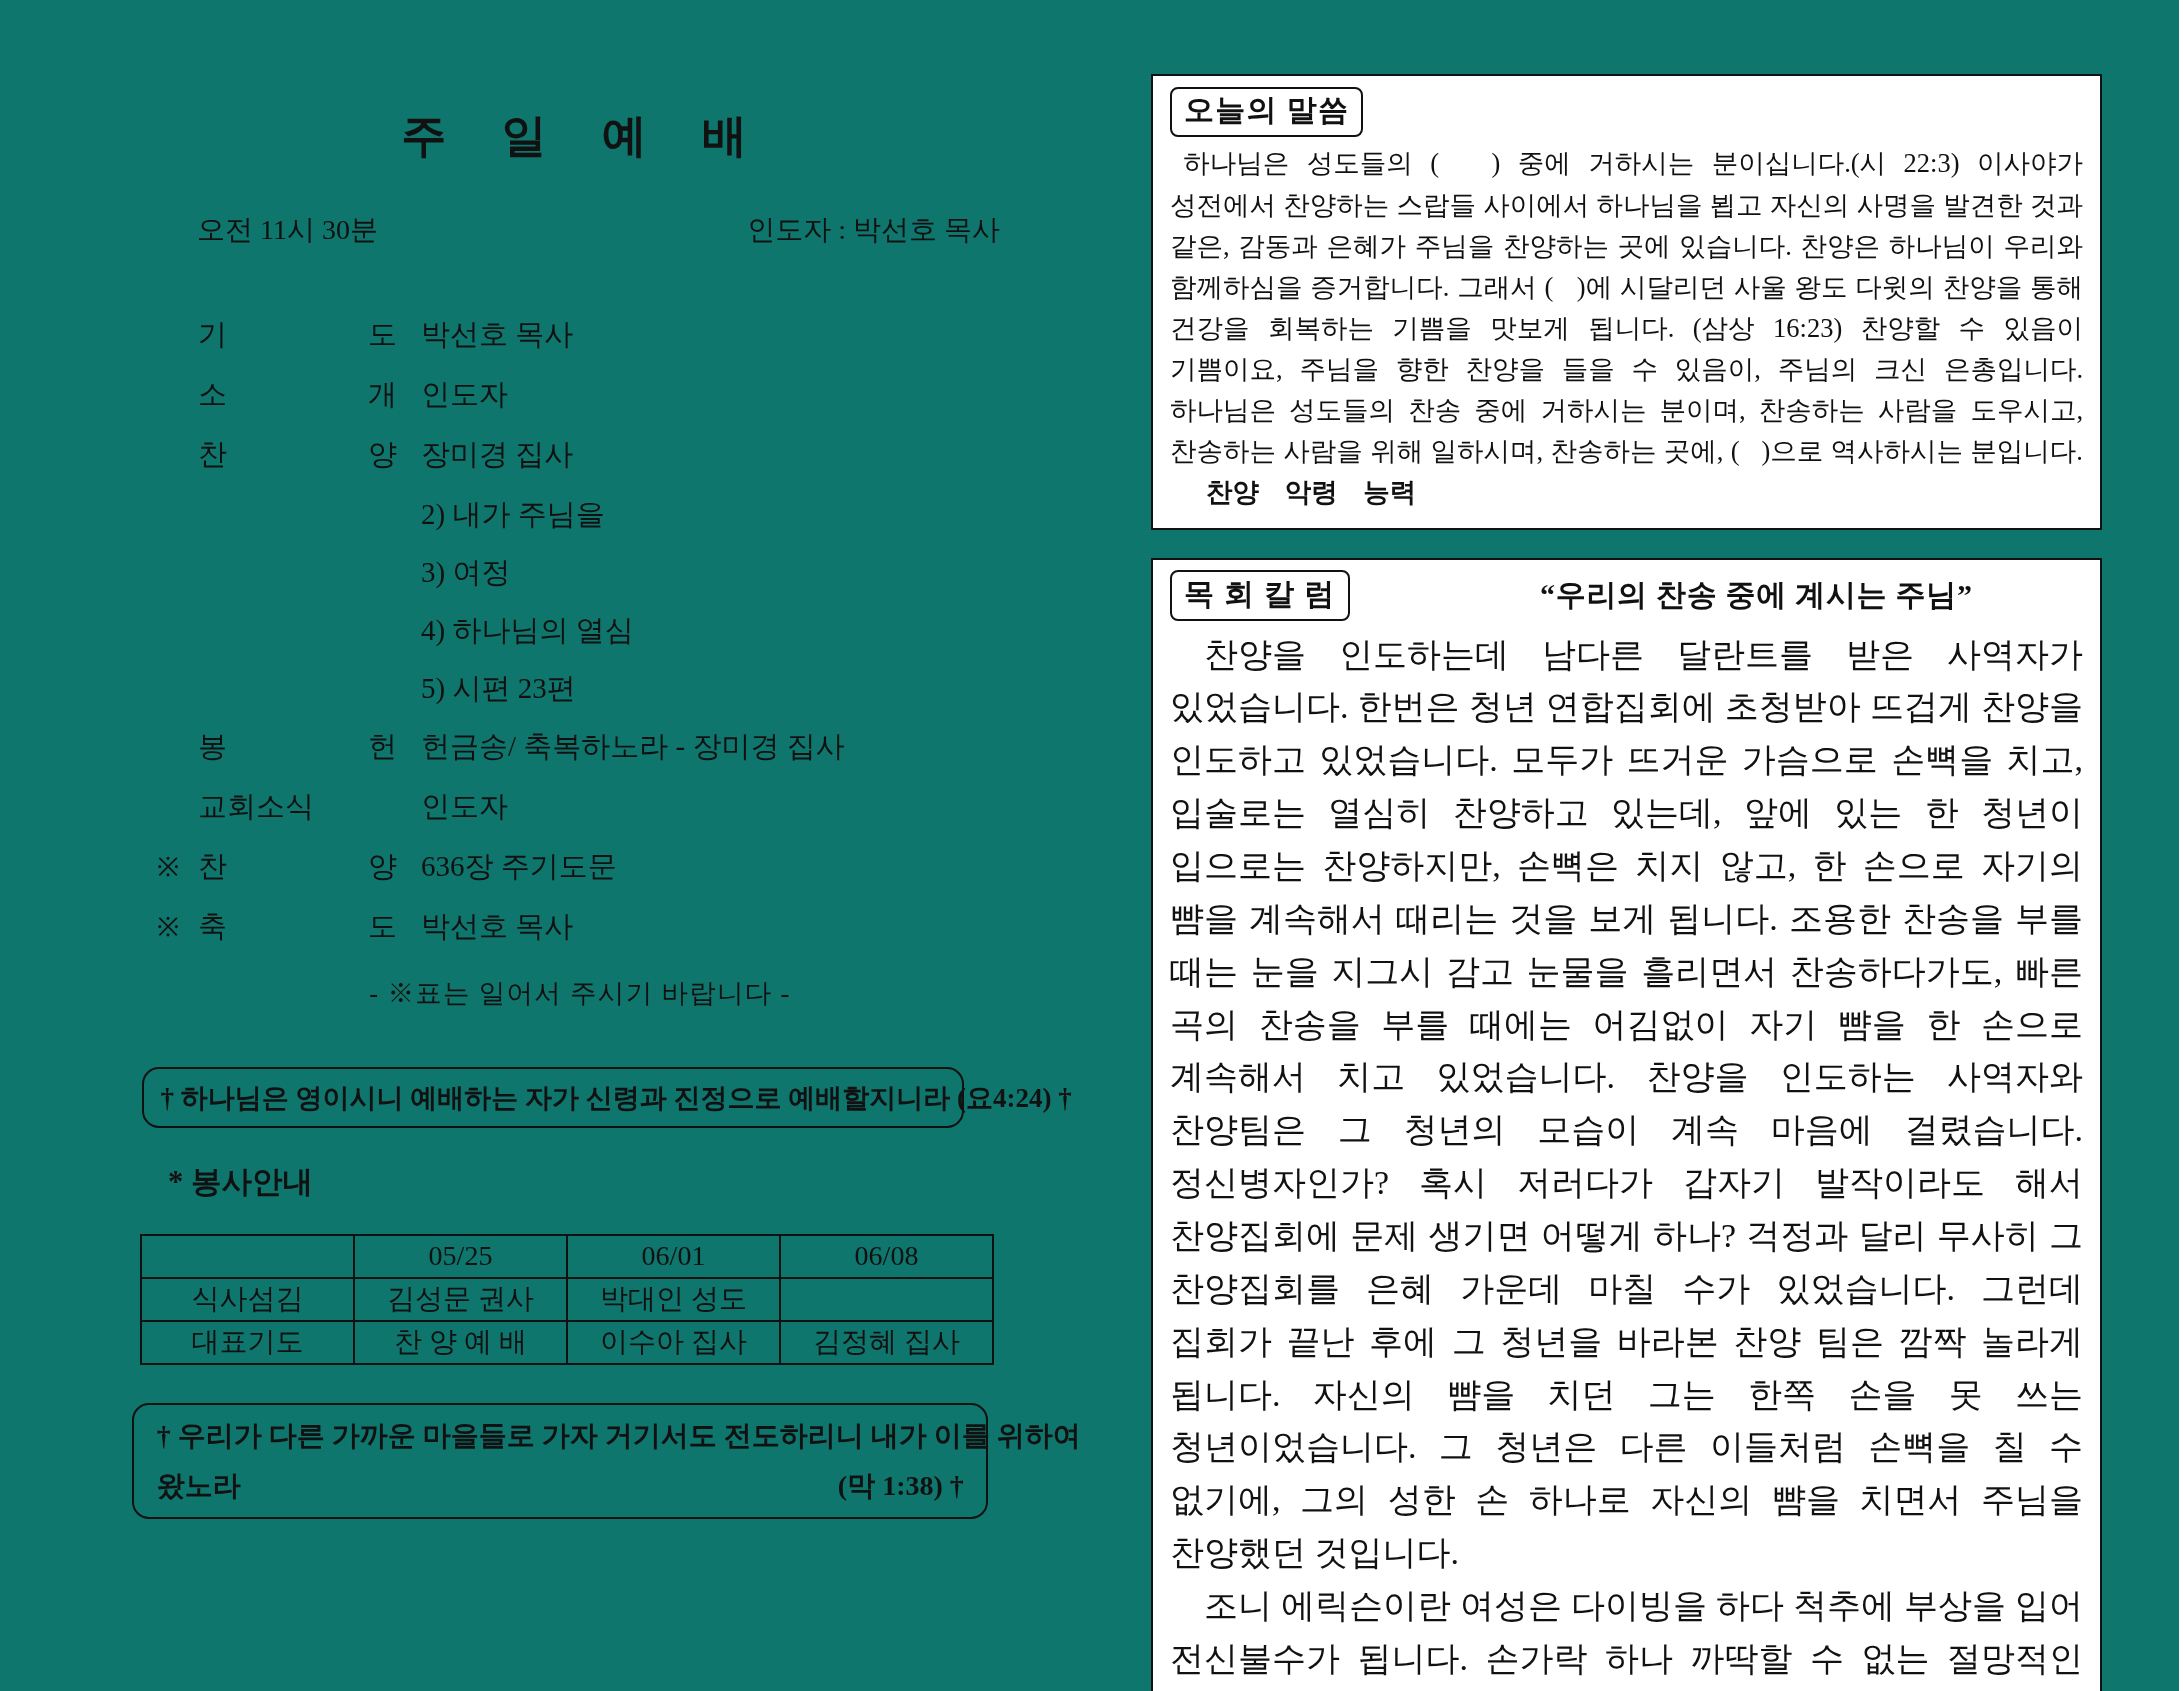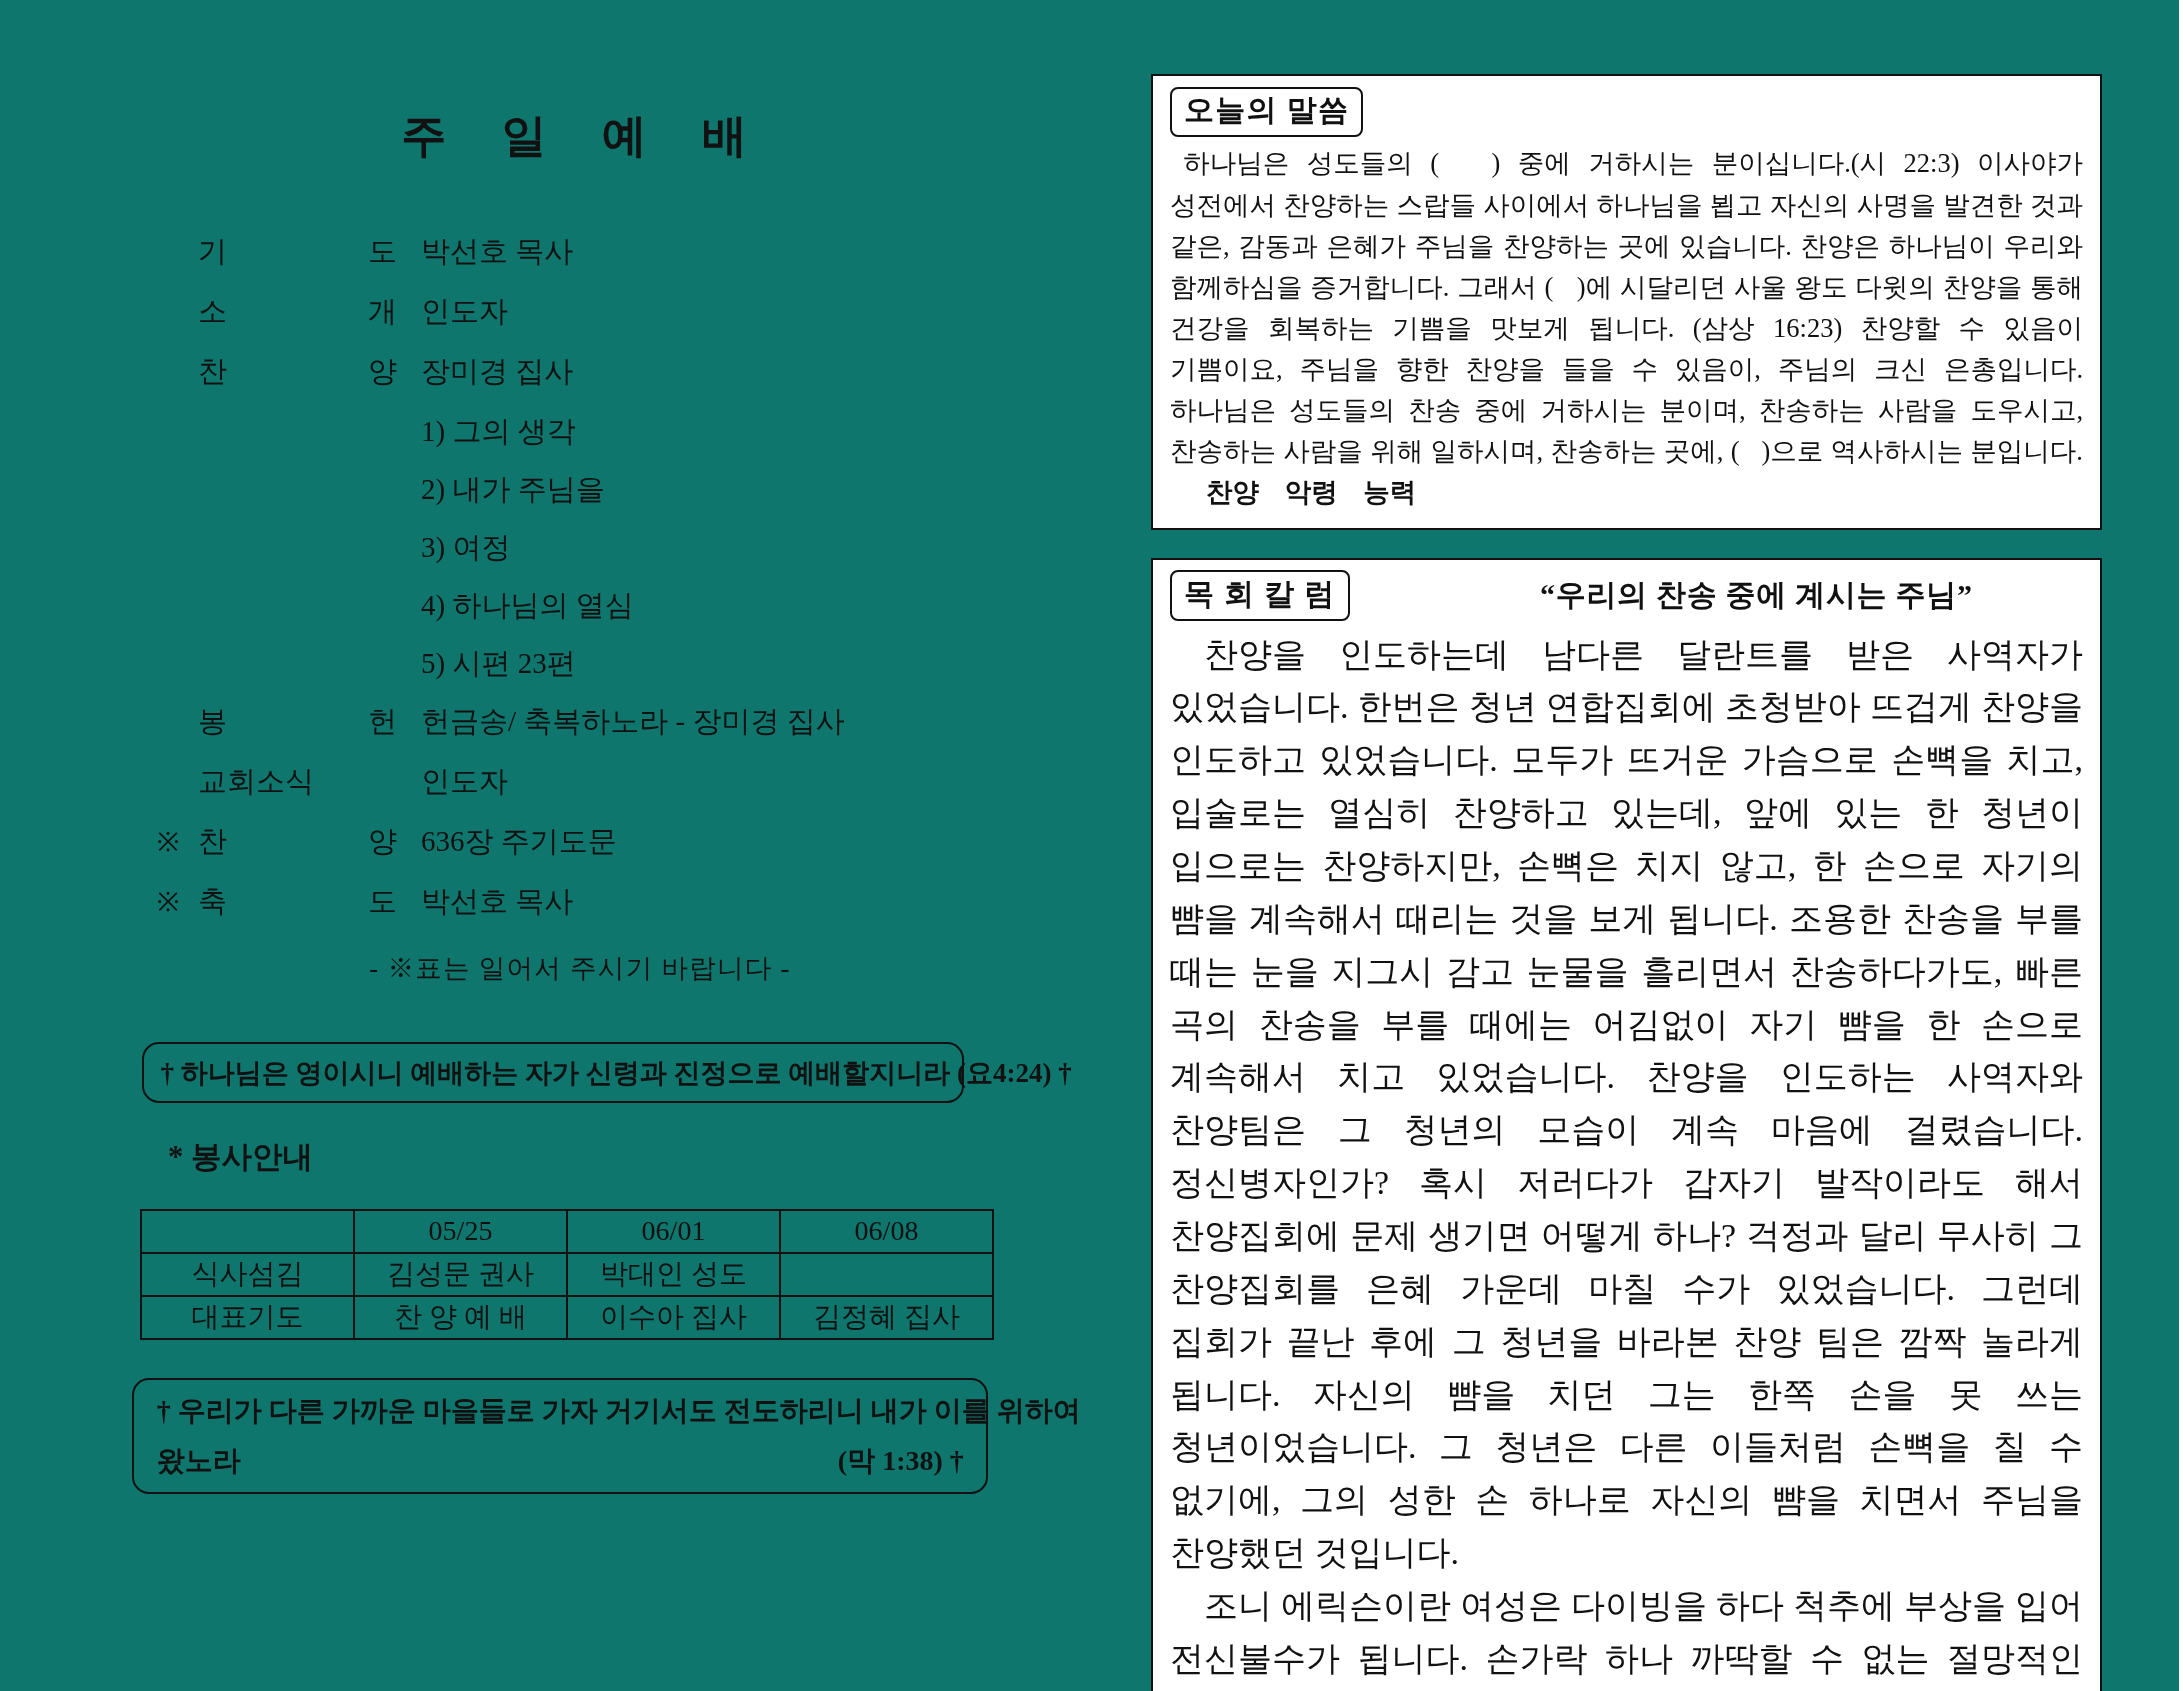--- a/index.html
+++ b/index.html
@@ -75,20 +75,24 @@
 </style>
 </head>
 <body>
 
 <div class="page">
 
   <div class="left-col">
 
     <div class="worship-title">주 일 예 배</div>
 
+    <div class="time-row">
+      <span class="svc-time">오전 11시 30분</span>
+      <span class="svc-leader">인도자 : 박선호 목사</span>
+    </div>
 
     <div class="order-list">
 
       <div class="order-row">
         <span class="marker"></span>
         <span class="olabel">기 도</span>
         <span class="ovalue">박선호 목사</span>
       </div>
 
       <div class="order-row">
@@ -96,23 +100,20 @@
         <span class="olabel">소 개</span>
         <span class="ovalue">인도자</span>
       </div>
 
       <div class="order-row">
         <span class="marker"></span>
         <span class="olabel">찬 양</span>
         <span class="ovalue">장미경 집사</span>
       </div>
 
-      <div class="song-row">
-          <span>1) 그의 생각</span>
-        </div>
       <div class="song-row">
           <span>2) 내가 주님을</span>
         </div>
       <div class="song-row">
           <span>3) 여정</span>
         </div>
       <div class="song-row">
           <span>4) 하나님의 열심</span>
         </div>
       <div class="song-row">

